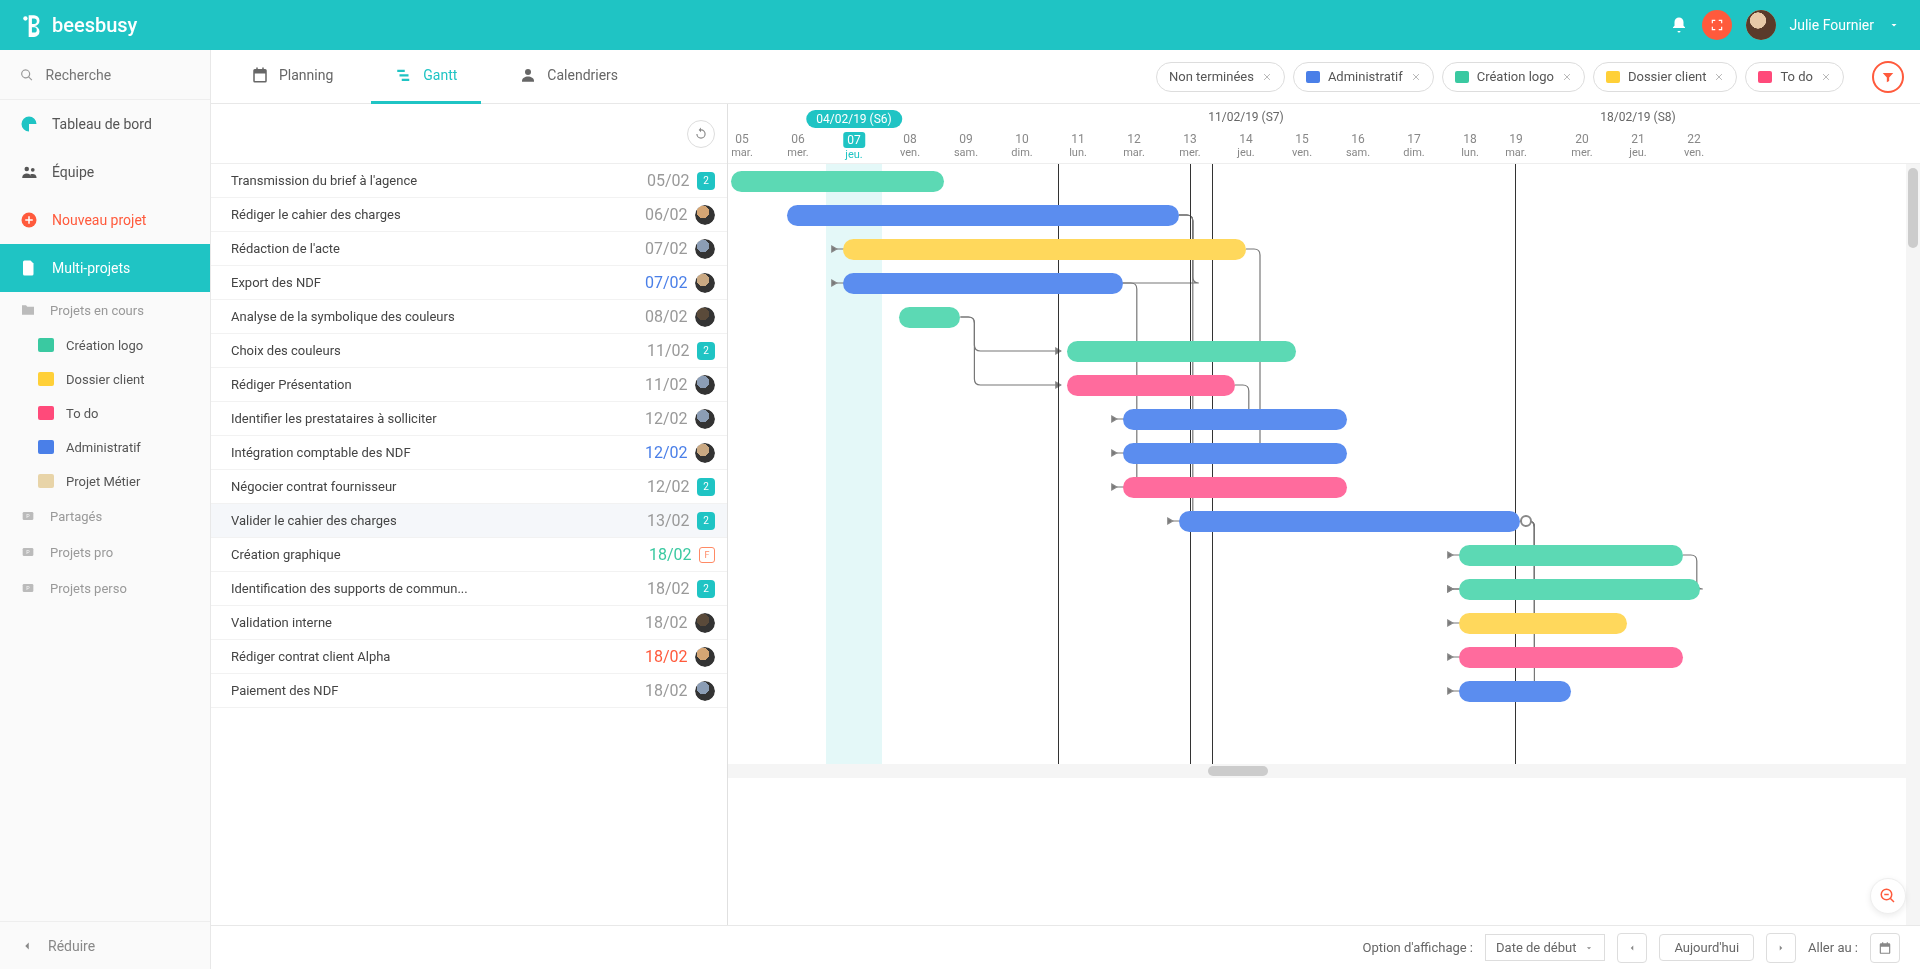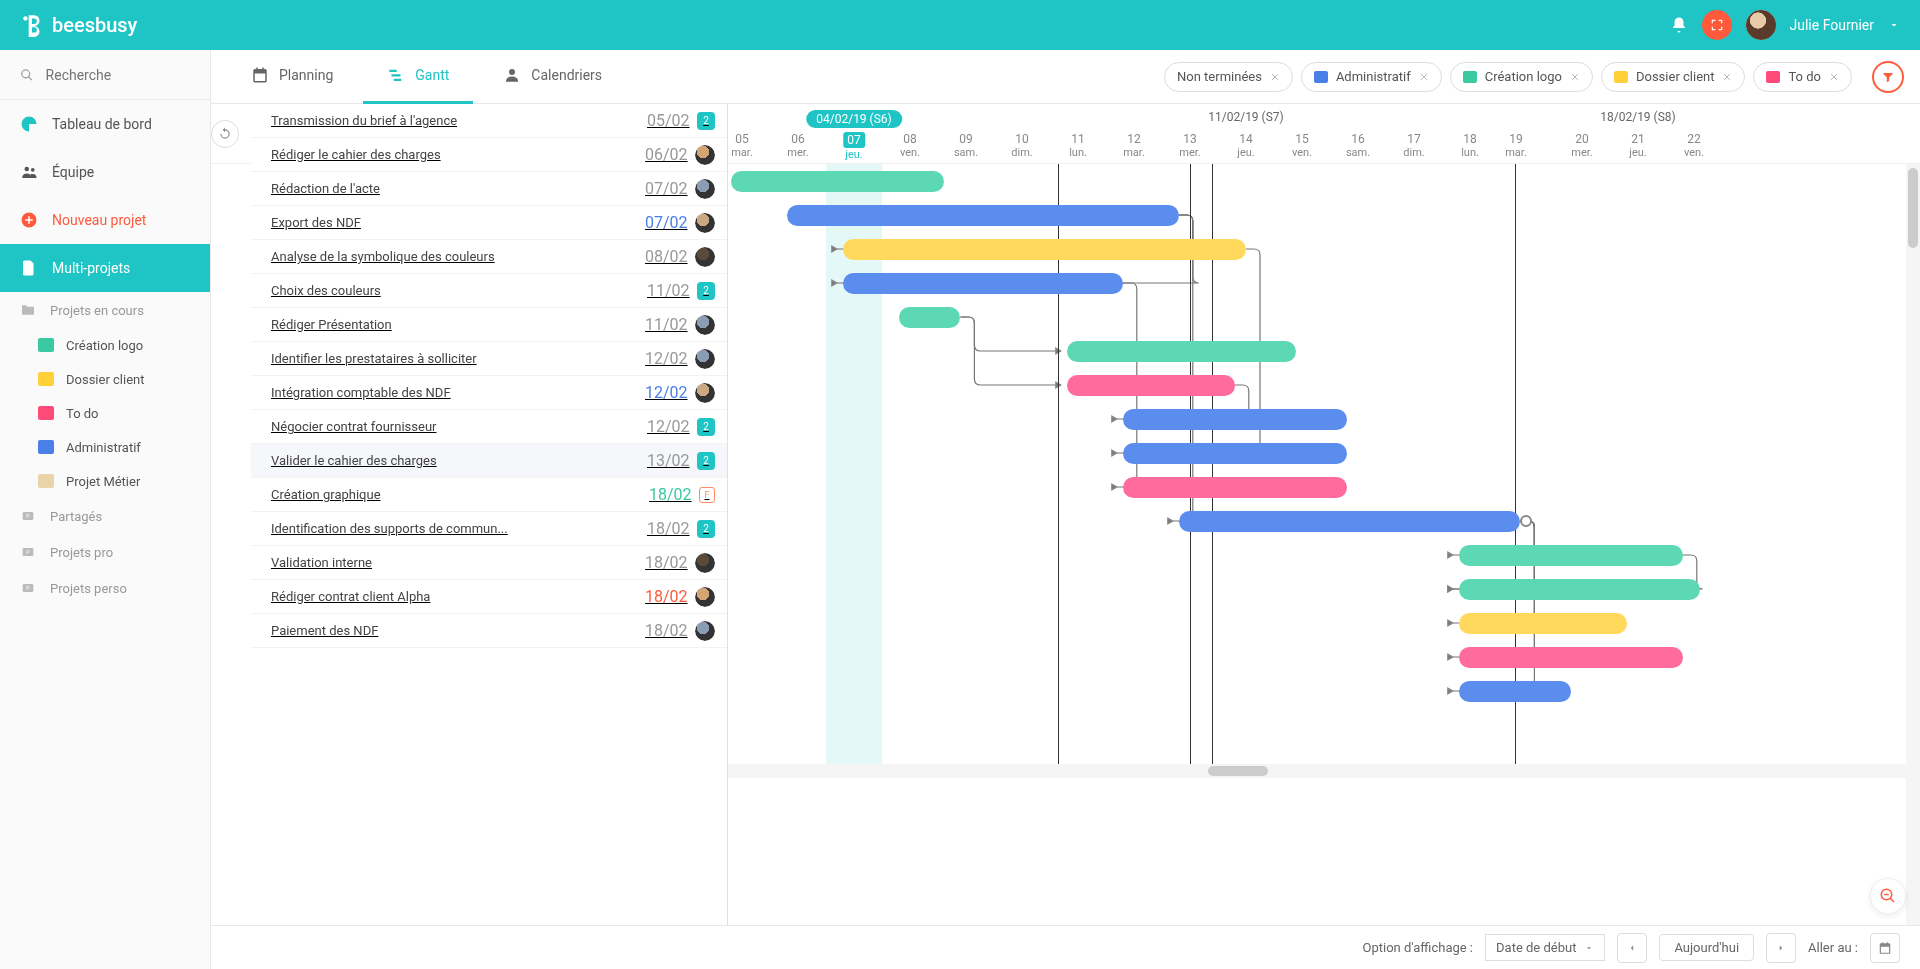--- a/index.html
+++ b/index.html
@@ -37,33 +37,33 @@
 .side-proj { height: 34px; display: flex; align-items: center; padding: 0 20px 0 38px; gap: 12px; font-size: 13px; color: #555; cursor: pointer; }
 .briefcase { width: 16px; height: 14px; border-radius: 2px; flex-shrink: 0; position: relative; }
 .briefcase::before { content: ''; position: absolute; top: -3px; left: 4px; width: 8px; height: 3px; border: 1.5px solid currentColor; border-bottom: none; border-radius: 2px 2px 0 0; opacity: 0; }
 .sidebar-footer { margin-top: auto; height: 48px; display: flex; align-items: center; padding: 0 20px; gap: 14px; font-size: 14px; color: #888; cursor: pointer; border-top: 1px solid #eee; }
 .sidebar-footer svg { width: 14px; height: 14px; fill: #888; }
 
 
 .main { flex: 1; display: flex; flex-direction: column; overflow: hidden; }
 
 
-.tabs-row { height: 54px; display: flex; align-items: center; border-bottom: 1px solid #e8e8e8; padding: 8px 16px; gap: 6px; }
+.tabs-row { height: 54px; display: flex; align-items: center; border-bottom: 1px solid #e8e8e8; padding: 8px 16px; gap: 14px; }
 .tab { height: 54px; display: flex; align-items: center; gap: 10px; padding: 0 24px; font-size: 14px; color: #666; cursor: pointer; border-bottom: 3px solid transparent; }
 .tab.active { color: #1fc4c4; border-bottom-color: #1fc4c4; }
 .tab svg { width: 18px; height: 18px; fill: currentColor; }
 .tabs-spacer { flex: 1; }
 .filter-chip { height: 30px; border: 1px solid #ddd; border-radius: 15px; display: flex; align-items: center; gap: 8px; padding: 0 12px; font-size: 13px; color: #555; margin-right: 8px; cursor: pointer; }
 .filter-chip .close-x { width: 10px; height: 10px; fill: #aaa; }
 .filter-btn-round { width: 32px; height: 32px; border: 2px solid #ff5a3c; border-radius: 50%; display: flex; align-items: center; justify-content: center; cursor: pointer; margin-left: 6px; }
 .filter-btn-round svg { width: 14px; height: 14px; fill: #ff5a3c; }
 
 
 .gantt { flex: 1; display: flex; overflow: hidden; position: relative; }
-.gantt-left { width: 517px; border-right: 1px solid #e0e0e0; display: flex; flex-direction: row; background: #fff; text-decoration: underline; }
+.gantt-left { width: 517px; border-right: 1px solid #e0e0e0; display: flex; flex-direction: column; background: #fff; }
 .gantt-left-header { height: 60px; display: flex; align-items: center; justify-content: flex-end; padding-right: 12px; border-bottom: 1px solid #eee; }
 .refresh-btn { width: 28px; height: 28px; border: 1px solid #ddd; border-radius: 50%; display: flex; align-items: center; justify-content: center; cursor: pointer; }
 .refresh-btn svg { width: 14px; height: 14px; fill: #888; }
 .task-rows { flex: 1; overflow: hidden; position: relative; }
 .task-row { height: 34px; display: flex; align-items: center; border-bottom: 1px solid #f2f2f2; padding: 0 12px 0 20px; gap: 10px; font-size: 13px; color: #444; }
 .task-row.highlighted { background: #f5f7fa; }
 .task-name { flex: 1; white-space: nowrap; overflow: hidden; text-overflow: ellipsis; }
 .task-date { font-size: 16px; color: #999; width: 40px; text-align: right; }
 .task-date.blue { color: #4a7fe8; }
 .task-date.green { color: #3ac9a1; }
@@ -218,20 +218,26 @@
             <text x="12" y="15" font-size="8" fill="#fafafa" text-anchor="middle">P</text>
           </svg>
         <span>Projets pro</span>
       </div>
       <div class="side-section">
         <svg viewBox="0 0 24 24">
             <rect x="4" y="6" width="16" height="12" rx="2"></rect>
             <text x="12" y="15" font-size="8" fill="#fafafa" text-anchor="middle">P</text>
           </svg>
         <span>Projets perso</span>
+      </div>
+      <div class="sidebar-footer">
+        <svg viewBox="0 0 24 24">
+            <path d="M15 6l-6 6 6 6z"></path>
+          </svg>
+        <span>Réduire</span>
       </div>
     </div>
 
     <div class="main">
       <div class="tabs-row">
         <div class="tab">
           <svg viewBox="0 0 24 24">
               <path d="M5 4h2V2h2v2h6V2h2v2h2a2 2 0 0 1 2 2v14a2 2 0 0 1-2 2H5a2 2 0 0 1-2-2V6a2 2 0 0 1 2-2zm0 6v10h14V10H5z"></path>
             </svg>
           <span>Planning</span>

